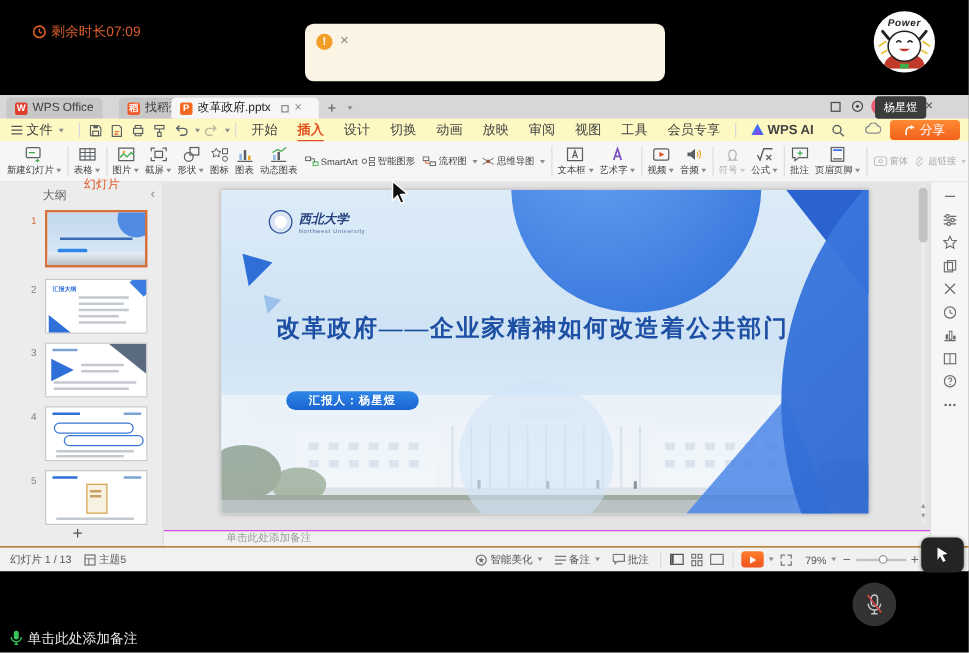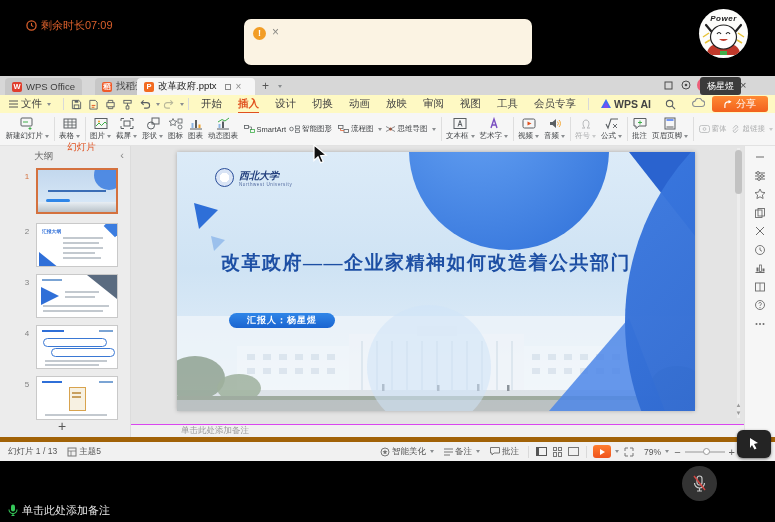--- a/index.html
+++ b/index.html
@@ -67,21 +67,21 @@
   #logo .uniname{font-family:Liberation Sans, sans-serif;font-weight:bold;font-style:italic;font-size:10px;color:#24407e;line-height:13px}
   #logo .unisub{font-size:4.5px;color:#51699f;letter-spacing:.6px}
   .pill{position:absolute;z-index:4;height:15px;border-radius:8px;font-size:9px;font-weight:bold;display:flex;align-items:center;justify-content:center;letter-spacing:1px}
   #pill1{left:52px;top:161px;width:106px;background:linear-gradient(#2f86e8,#1a64d0);color:#fff}
   #pill2{left:52px;top:180px;width:112px;background:rgba(255,255,255,.85);border:1.5px solid #1f6fd6;color:#1f6fd6;box-sizing:border-box}
   #big-circle{position:absolute;left:232px;top:-102px;width:200px;height:200px;border-radius:50%;background:radial-gradient(circle at 35% 30%,#66a2f3,#2e6fd8);z-index:1}
   #soft-circle{position:absolute;left:190px;top:153px;width:124px;height:124px;border-radius:50%;background:#cfe4f7;opacity:.55;z-index:2}
   #photo{position:absolute;left:0;bottom:0;width:518px;height:95px;z-index:1;opacity:.8}
   #darkshapes{position:absolute;left:0;top:0;z-index:3;pointer-events:none}
   
-  #statusbar{position:absolute;left:0;top:361px;width:100%;height:19px;background:#f1f1f1;border-top:5px solid #a16207;display:flex;align-items:center;font-size:8.5px;color:#555}
+  #statusbar{position:absolute;left:0;top:361px;width:100%;height:19px;background:#f1f1f1;border-top:1px solid #a16207;display:flex;align-items:center;font-size:8.5px;color:#555}
   #statusbar .sitem{display:flex;align-items:center;gap:2px;margin:0 5px;white-space:nowrap}
   .viewico{width:11px;height:9px;border:1px solid #777;box-sizing:border-box;margin:0 3px}
   #play-btn{width:18px;height:13px;border-radius:3px;background:linear-gradient(#ff7e2e,#ef531d);display:flex;align-items:center;justify-content:center;margin:0 2px}
   #play-btn .tri{width:0;height:0;border-top:3px solid transparent;border-bottom:3px solid transparent;border-left:5px solid #fff}
   #zslider{width:40px;height:2px;background:#c4c4c4;position:relative;margin:0 4px}
   #zslider .zthumb{position:absolute;left:18px;top:-3px;width:7px;height:7px;border-radius:50%;background:#fdfdfd;border:1px solid #999;box-sizing:border-box}
   #annotate-btn{left:737px;top:430px;width:34px;height:28px;background:#242424;border-radius:6px;display:flex;align-items:center;justify-content:center;z-index:40;box-shadow:0 1px 3px rgba(0,0,0,.5)}
   
   #mic-btn{left:682px;top:466px;width:35px;height:35px;border-radius:50%;background:#333;display:flex;align-items:center;justify-content:center}
   #share-indicator{left:8px;top:503px;display:flex;align-items:center;gap:4px;color:#e8e8e8;font-size:11px}

